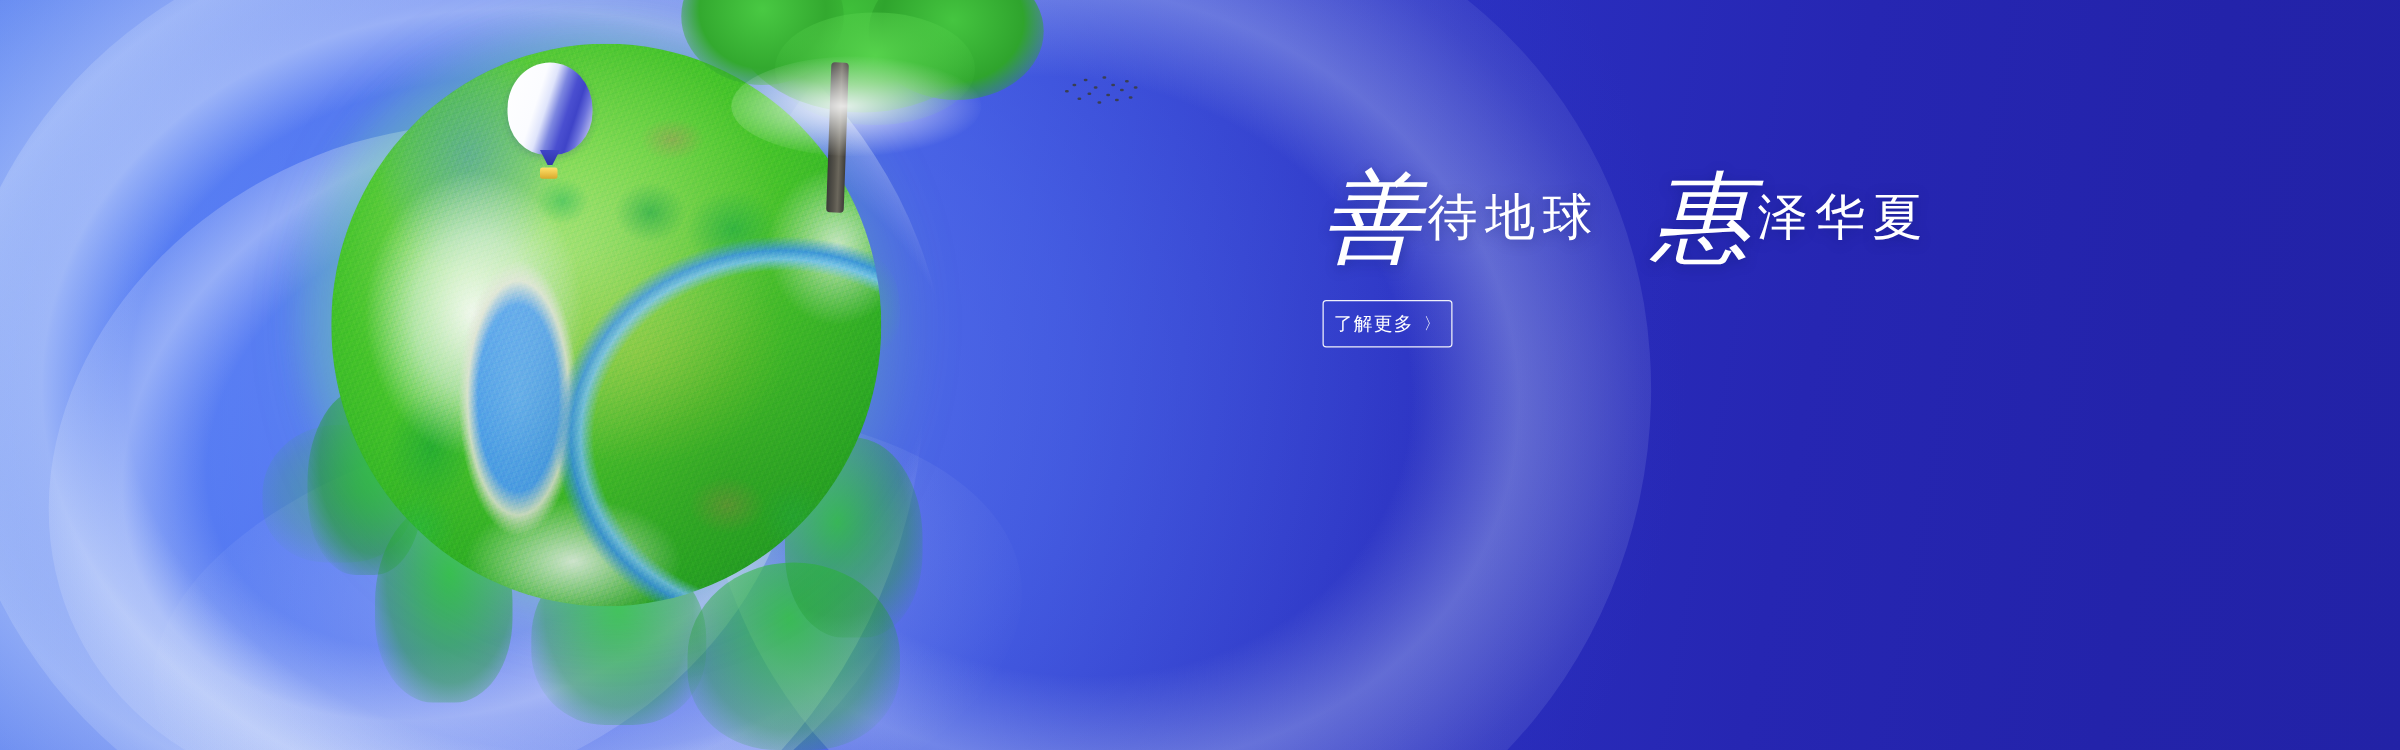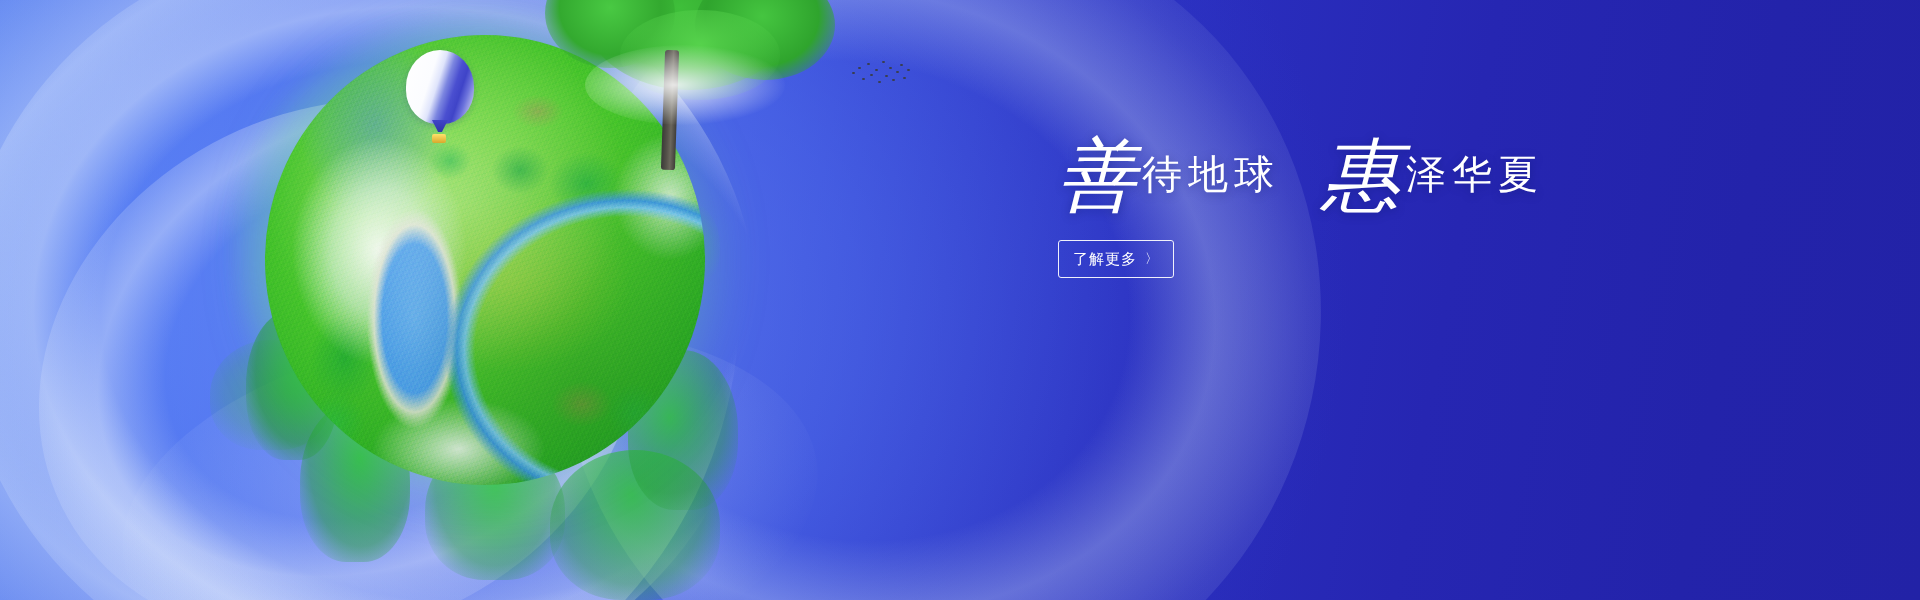--- a/index.html
+++ b/index.html
@@ -258,21 +258,21 @@
     background:#3a3f52;
     border-radius:40%;
   }
 
   
   #copy { position:absolute; left:1058px; top:136px; width:700px; }
 
   #headline {
     white-space:nowrap;
     color:#ffffff;
-    font-family:Liberation Sans, sans-serif;
+    font-family:Liberation Serif, serif;
     line-height:1;
     text-shadow:0 2px 10px rgba(10,20,90,0.35);
   }
   #headline .big {
     font-size:78px; font-weight:400;
     letter-spacing:0;
     vertical-align:-6px;
     font-style:italic;
   }
   #headline .small {
@@ -298,21 +298,21 @@
     font-size:18px;
     letter-spacing:0.5px;
     white-space:nowrap;
     text-shadow:0 1px 4px rgba(10,20,90,0.28);
   }
 
   #cta {
     margin-top:26px;
     display:inline-flex; align-items:center; justify-content:center;
     gap:8px;
-    width:116px; height:38px;
+    width:104px; height:38px;
     border:1px solid rgba(255,255,255,0.92);
     border-radius:3px;
     color:#ffffff;
     font-size:15px;
     letter-spacing:1px;
     background:transparent;
     cursor:pointer;
     user-select:none;
   }
   #cta .chev {

